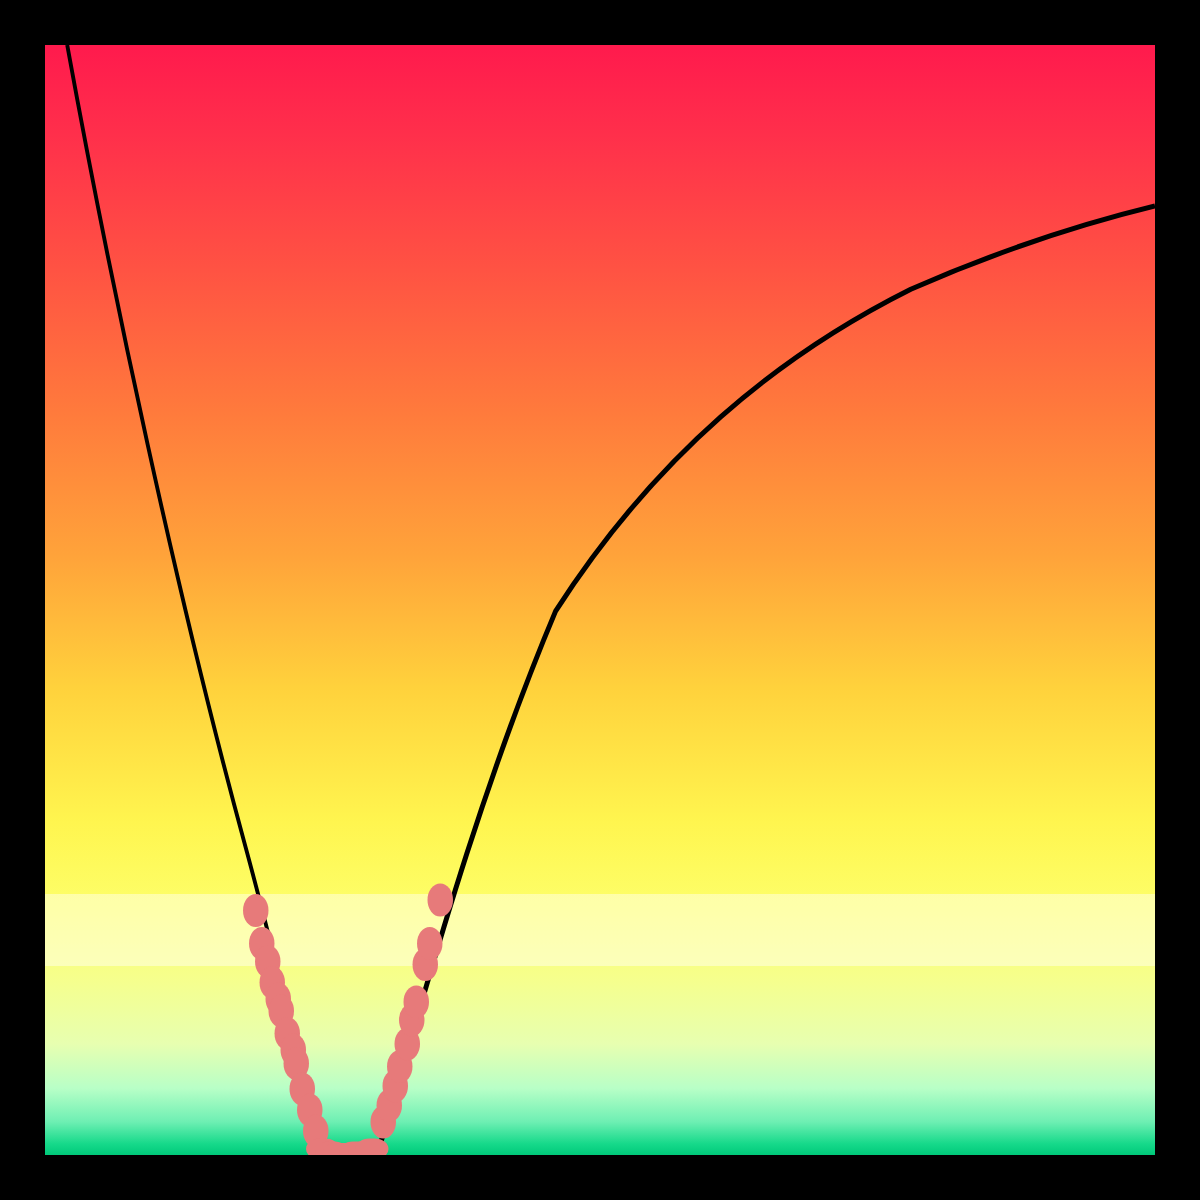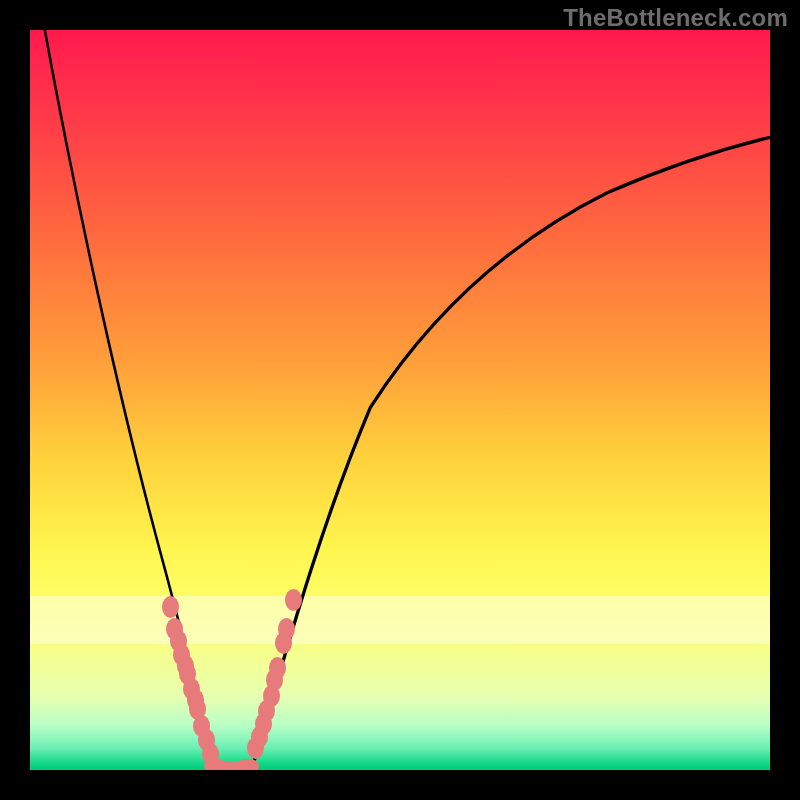--- a/index.html
+++ b/index.html
@@ -79,21 +79,20 @@
     font-weight: 600;
     color: #6d6d6d;
     letter-spacing: 0.2px;
   }
 </style>
 </head>
 <body>
 
 <div class="frame">
 
-  <div class="watermark">TheBottleneck.com</div>
 
   <div class="plot-area">
     <div class="gradient-bg"></div>
     <div class="pale-band"></div>
 
     <svg class="curve" viewBox="0 0 100 100" preserveAspectRatio="none">
       <path d="M 2 0
                C 6 22, 12 50, 18 72
                C 21 83, 23 92, 25 99.7
                " fill="none" stroke="#000" stroke-width="0.35"></path>

